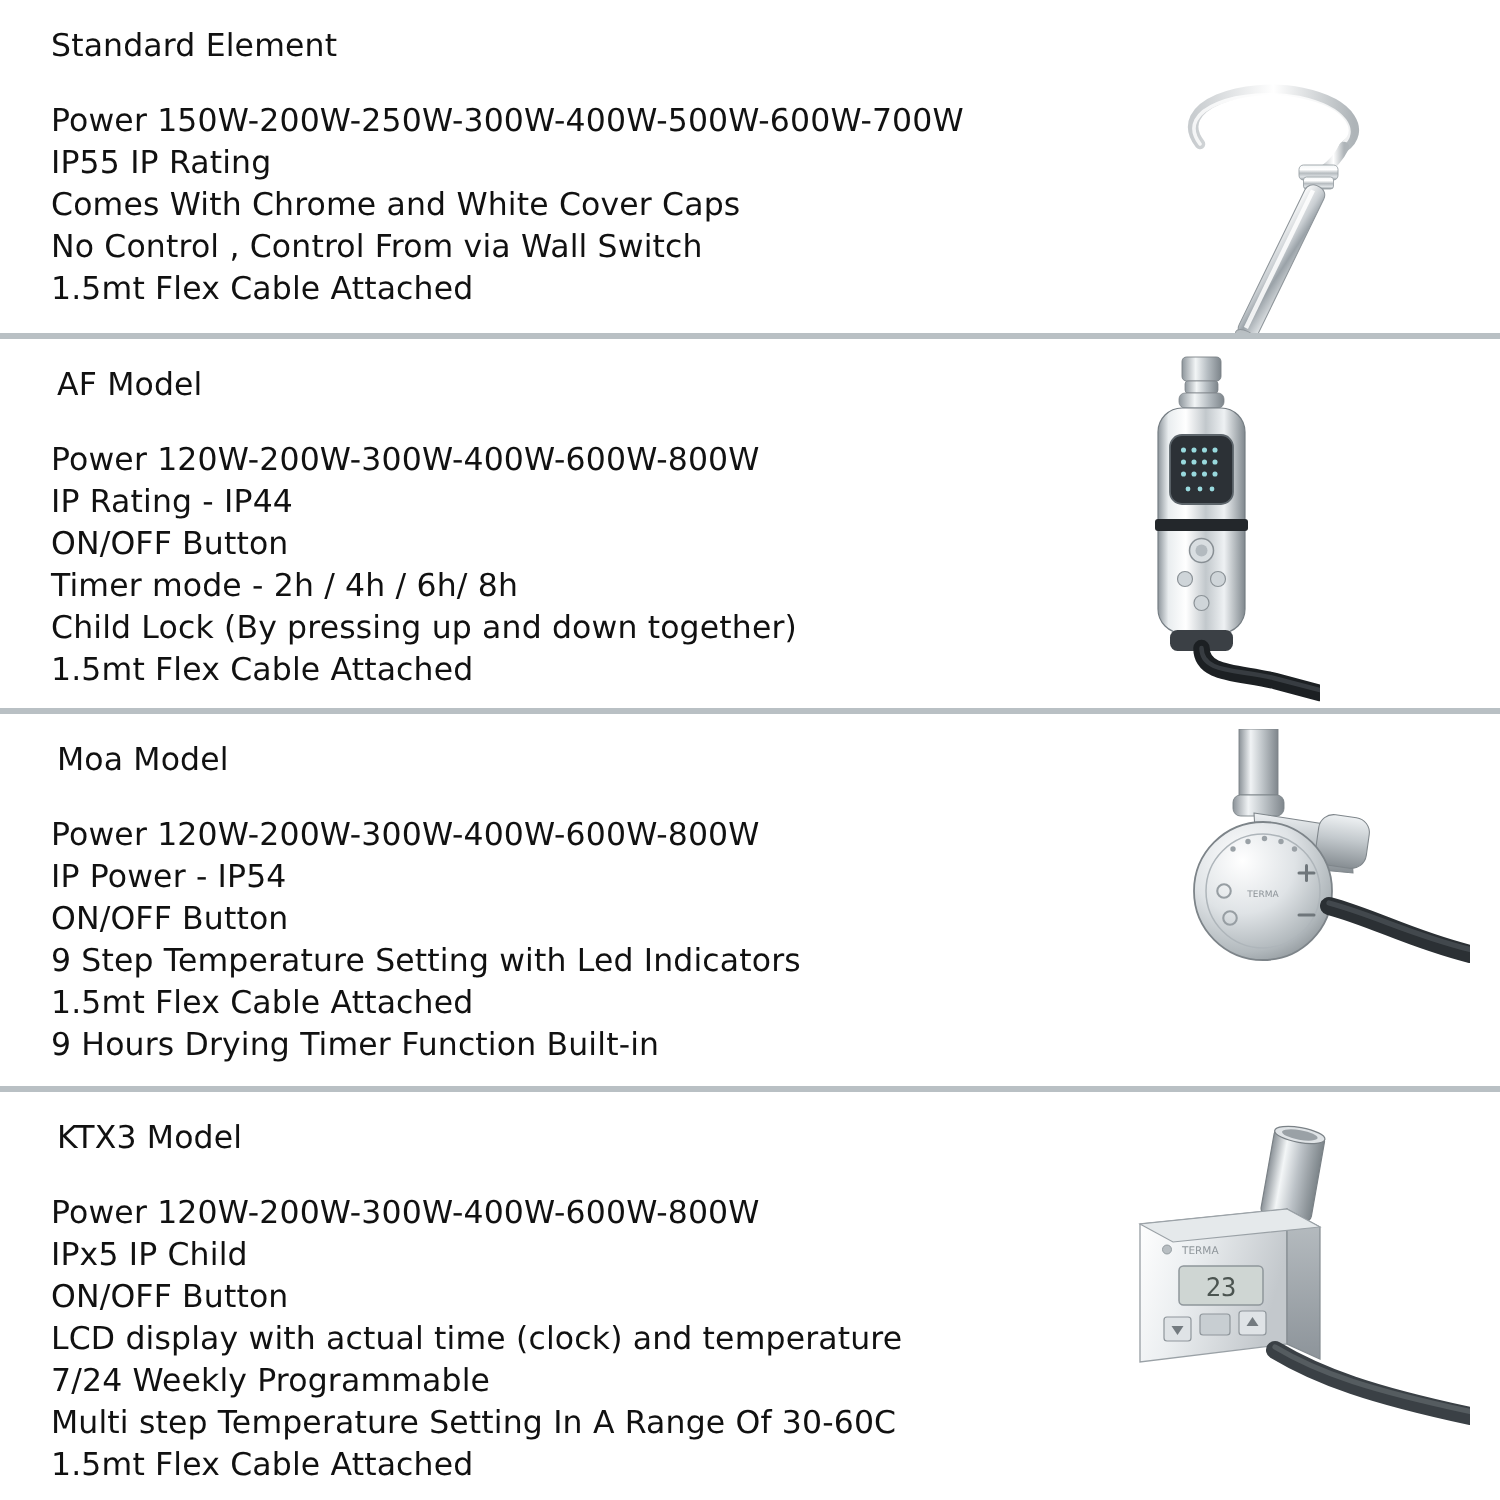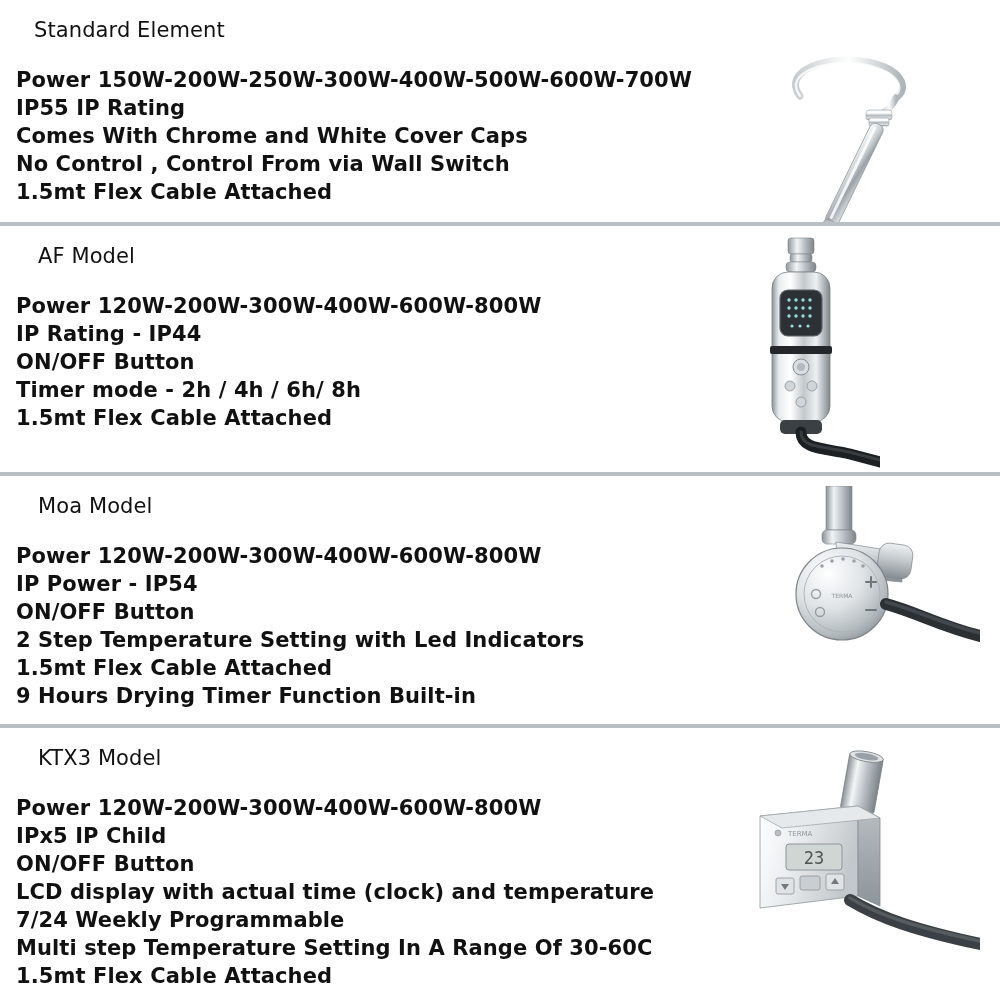--- a/index.html
+++ b/index.html
@@ -34,24 +34,23 @@
     font-size: 21px;
     font-weight: 400;
     color: #111;
     margin: 8px 0 0 34px;
     letter-spacing: 0.1px;
   }
   .sec-title.indent {
     margin-left: 38px;
   }
   .spec-list {
-    margin: 24px 0 0 16px;
+    margin: 24px 0 0 34px;
     padding: 0;
     list-style: none;
-    font-weight: bold;
   }
   .spec-list li {
     font-size: 21px;
     line-height: 28px;
     color: #111;
     white-space: nowrap;
     letter-spacing: 0.1px;
   }
   .art {
     position: absolute;
@@ -130,20 +129,21 @@
 
   <div class="divider"></div>
 
   <div class="section" style="height:246px;">
     <div class="sec-title indent">AF Model</div>
     <ul class="spec-list">
       <li>Power 120W-200W-300W-400W-600W-800W</li>
       <li>IP Rating - IP44</li>
       <li>ON/OFF Button</li>
       <li>Timer mode - 2h / 4h / 6h/ 8h</li>
+      <li>Child Lock (By pressing up and down together)</li>
       <li>1.5mt Flex Cable Attached</li>
     </ul>
 
     <div class="art" id="art-af">
       <svg width="150" height="235" viewBox="0 0 150 235">
         <defs>
           <linearGradient id="afbody" x1="0" y1="0" x2="1" y2="0">
             <stop offset="0%" stop-color="#8e969c"></stop>
             <stop offset="12%" stop-color="#e9edef"></stop>
             <stop offset="32%" stop-color="#ffffff"></stop>
@@ -201,21 +201,21 @@
   </div>
 
   <div class="divider"></div>
 
   <div class="section" style="height:248px;">
     <div class="sec-title indent">Moa Model</div>
     <ul class="spec-list">
       <li>Power 120W-200W-300W-400W-600W-800W</li>
       <li>IP Power - IP54</li>
       <li>ON/OFF Button</li>
-      <li>2 Step Temperature Setting with Led Indicators</li>
+      <li>9 Step Temperature Setting with Led Indicators</li>
       <li>1.5mt Flex Cable Attached</li>
       <li>9 Hours Drying Timer Function Built-in</li>
     </ul>
 
     <div class="art" id="art-moa">
       <svg width="230" height="200" viewBox="0 0 230 200">
         <defs>
           <linearGradient id="moastem" x1="0" y1="0" x2="1" y2="0">
             <stop offset="0%" stop-color="#8b9298"></stop>
             <stop offset="30%" stop-color="#f0f3f5"></stop>

